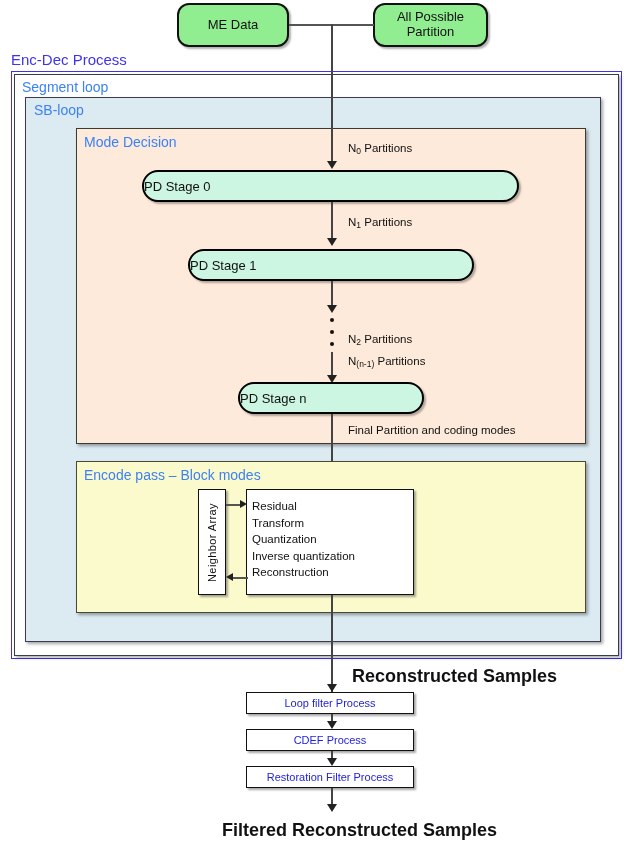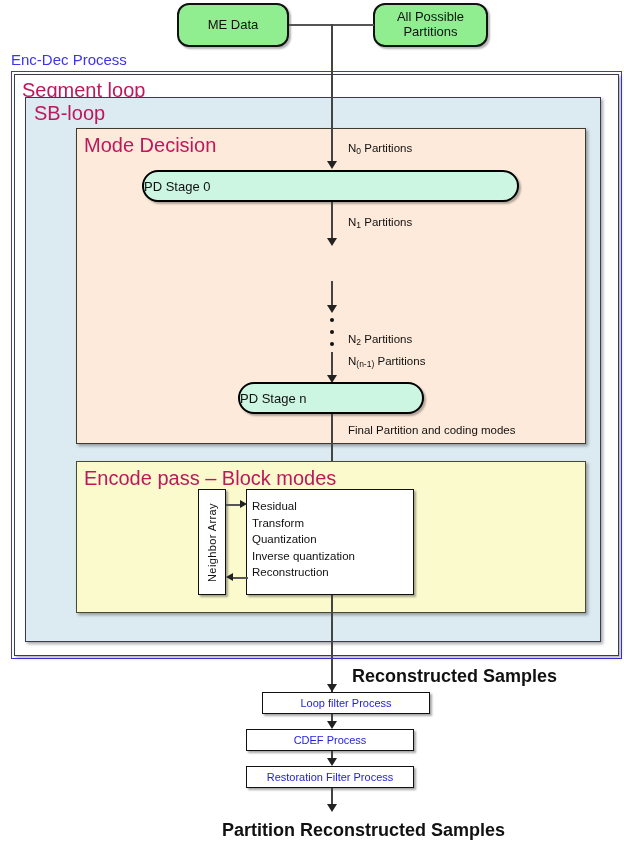--- a/index.html
+++ b/index.html
@@ -46,22 +46,22 @@
     background:#fdeada;
     box-shadow:2px 2px 3px rgba(0,0,0,.35);
   }
   .frame-encode{
     border:1.5px solid #4a4a32;
     background:#fbfacd;
     box-shadow:2px 2px 3px rgba(0,0,0,.35);
   }
   .frame-title{
     position:absolute;
-    font-size:20px;
-    color:#be185d;
+    font-size:14px;
+    color:#3b82f6;
     white-space:nowrap;
   }
   .title-blue{color:#3d34e8;font-size:15px;}
 
   
   .pill{
     background:#ccf5e2;
     border:2.5px solid #000000;
     border-radius:999px;
     display:flex;align-items:center;justify-content:flex-start;
@@ -132,21 +132,21 @@
 <body>
 
 <div class="canvas">
 
   <div class="abs term" style="left:177px;top:3px;width:112px;height:44px;">
     <span>ME Data</span>
   </div>
 
   <div class="abs term" style="left:373px;top:3px;width:115px;height:44px;">
     <span style="white-space:pre-line">All Possible
-Partitions</span>
+Partition</span>
   </div>
 
   <div class="abs hline" style="left:289px;top:24px;width:85px;"></div>
 
   <div class="abs frame-title title-blue" style="left:11px;top:51px;">Enc-Dec Process</div>
   <div class="abs frame-outer" style="left:11px;top:71px;width:611px;height:588px;"></div>
 
   <div class="abs frame-segment" style="left:14px;top:74px;width:605px;height:582px;"></div>
   <div class="abs frame-title" style="left:22px;top:79px;">Segment loop</div>
 
@@ -166,20 +166,23 @@
   <div class="abs pill" style="left:142px;top:170px;width:377px;height:32px;">
     <span>PD Stage 0</span>
   </div>
 
   <div class="abs vline" style="left:331px;top:202px;height:38px;"></div>
   <div class="abs arrowdown" style="left:327px;top:238px;"></div>
   <div class="abs lbl" style="left:348px;top:216px;">
     <span>N</span><sub>1</sub><span> Partitions</span>
   </div>
 
+  <div class="abs pill" style="left:188px;top:249px;width:286px;height:32px;">
+    <span>PD Stage 1</span>
+  </div>
 
   <div class="abs vline" style="left:331px;top:281px;height:30px;"></div>
   <div class="abs arrowdown" style="left:327px;top:305px;"></div>
   <div class="abs lbl" style="left:348px;top:285px;margin-top:48px;">
     <span>N</span><sub>2</sub><span> Partitions</span>
   </div>
 
   <div class="abs dot" style="left:330px;top:318px;"></div>
   <div class="abs dot" style="left:330px;top:330px;"></div>
   <div class="abs dot" style="left:330px;top:342px;"></div>
@@ -218,36 +221,36 @@
   <div class="abs hline" style="left:226px;top:504px;width:16px;height:1.6px;"></div>
   <div class="abs arrowright" style="left:240px;top:500px;"></div>
 
   <div class="abs hline" style="left:232px;top:577px;width:16px;height:1.6px;"></div>
   <div class="abs arrowleft" style="left:226px;top:573px;"></div>
 
   <div class="abs vline" style="left:331px;top:595px;height:97px;"></div>
   <div class="abs arrowdown" style="left:327px;top:684px;"></div>
   <div class="abs lbl-lg" style="left:352px;top:666px;">Reconstructed Samples</div>
 
-  <div class="abs procbox" style="left:246px;top:692px;width:168px;height:22px;margin-left:16px;">
+  <div class="abs procbox" style="left:246px;top:692px;width:168px;height:22px;">
     <span>Loop filter Process</span>
   </div>
 
   <div class="abs vline" style="left:331px;top:714px;height:10px;"></div>
   <div class="abs arrowdown" style="left:327px;top:721px;"></div>
 
   <div class="abs procbox" style="left:246px;top:729px;width:168px;height:22px;">
     <span>CDEF Process</span>
   </div>
 
   <div class="abs vline" style="left:331px;top:751px;height:11px;"></div>
   <div class="abs arrowdown" style="left:327px;top:758px;"></div>
 
   <div class="abs procbox" style="left:246px;top:766px;width:168px;height:22px;">
     <span>Restoration Filter Process</span>
   </div>
 
   <div class="abs vline" style="left:331px;top:788px;height:22px;"></div>
   <div class="abs arrowdown" style="left:327px;top:804px;"></div>
 
-  <div class="abs lbl-lg" style="left:222px;top:820px;">Partition Reconstructed Samples</div>
+  <div class="abs lbl-lg" style="left:222px;top:820px;">Filtered Reconstructed Samples</div>
 
 </div>
 
 </body></html>

